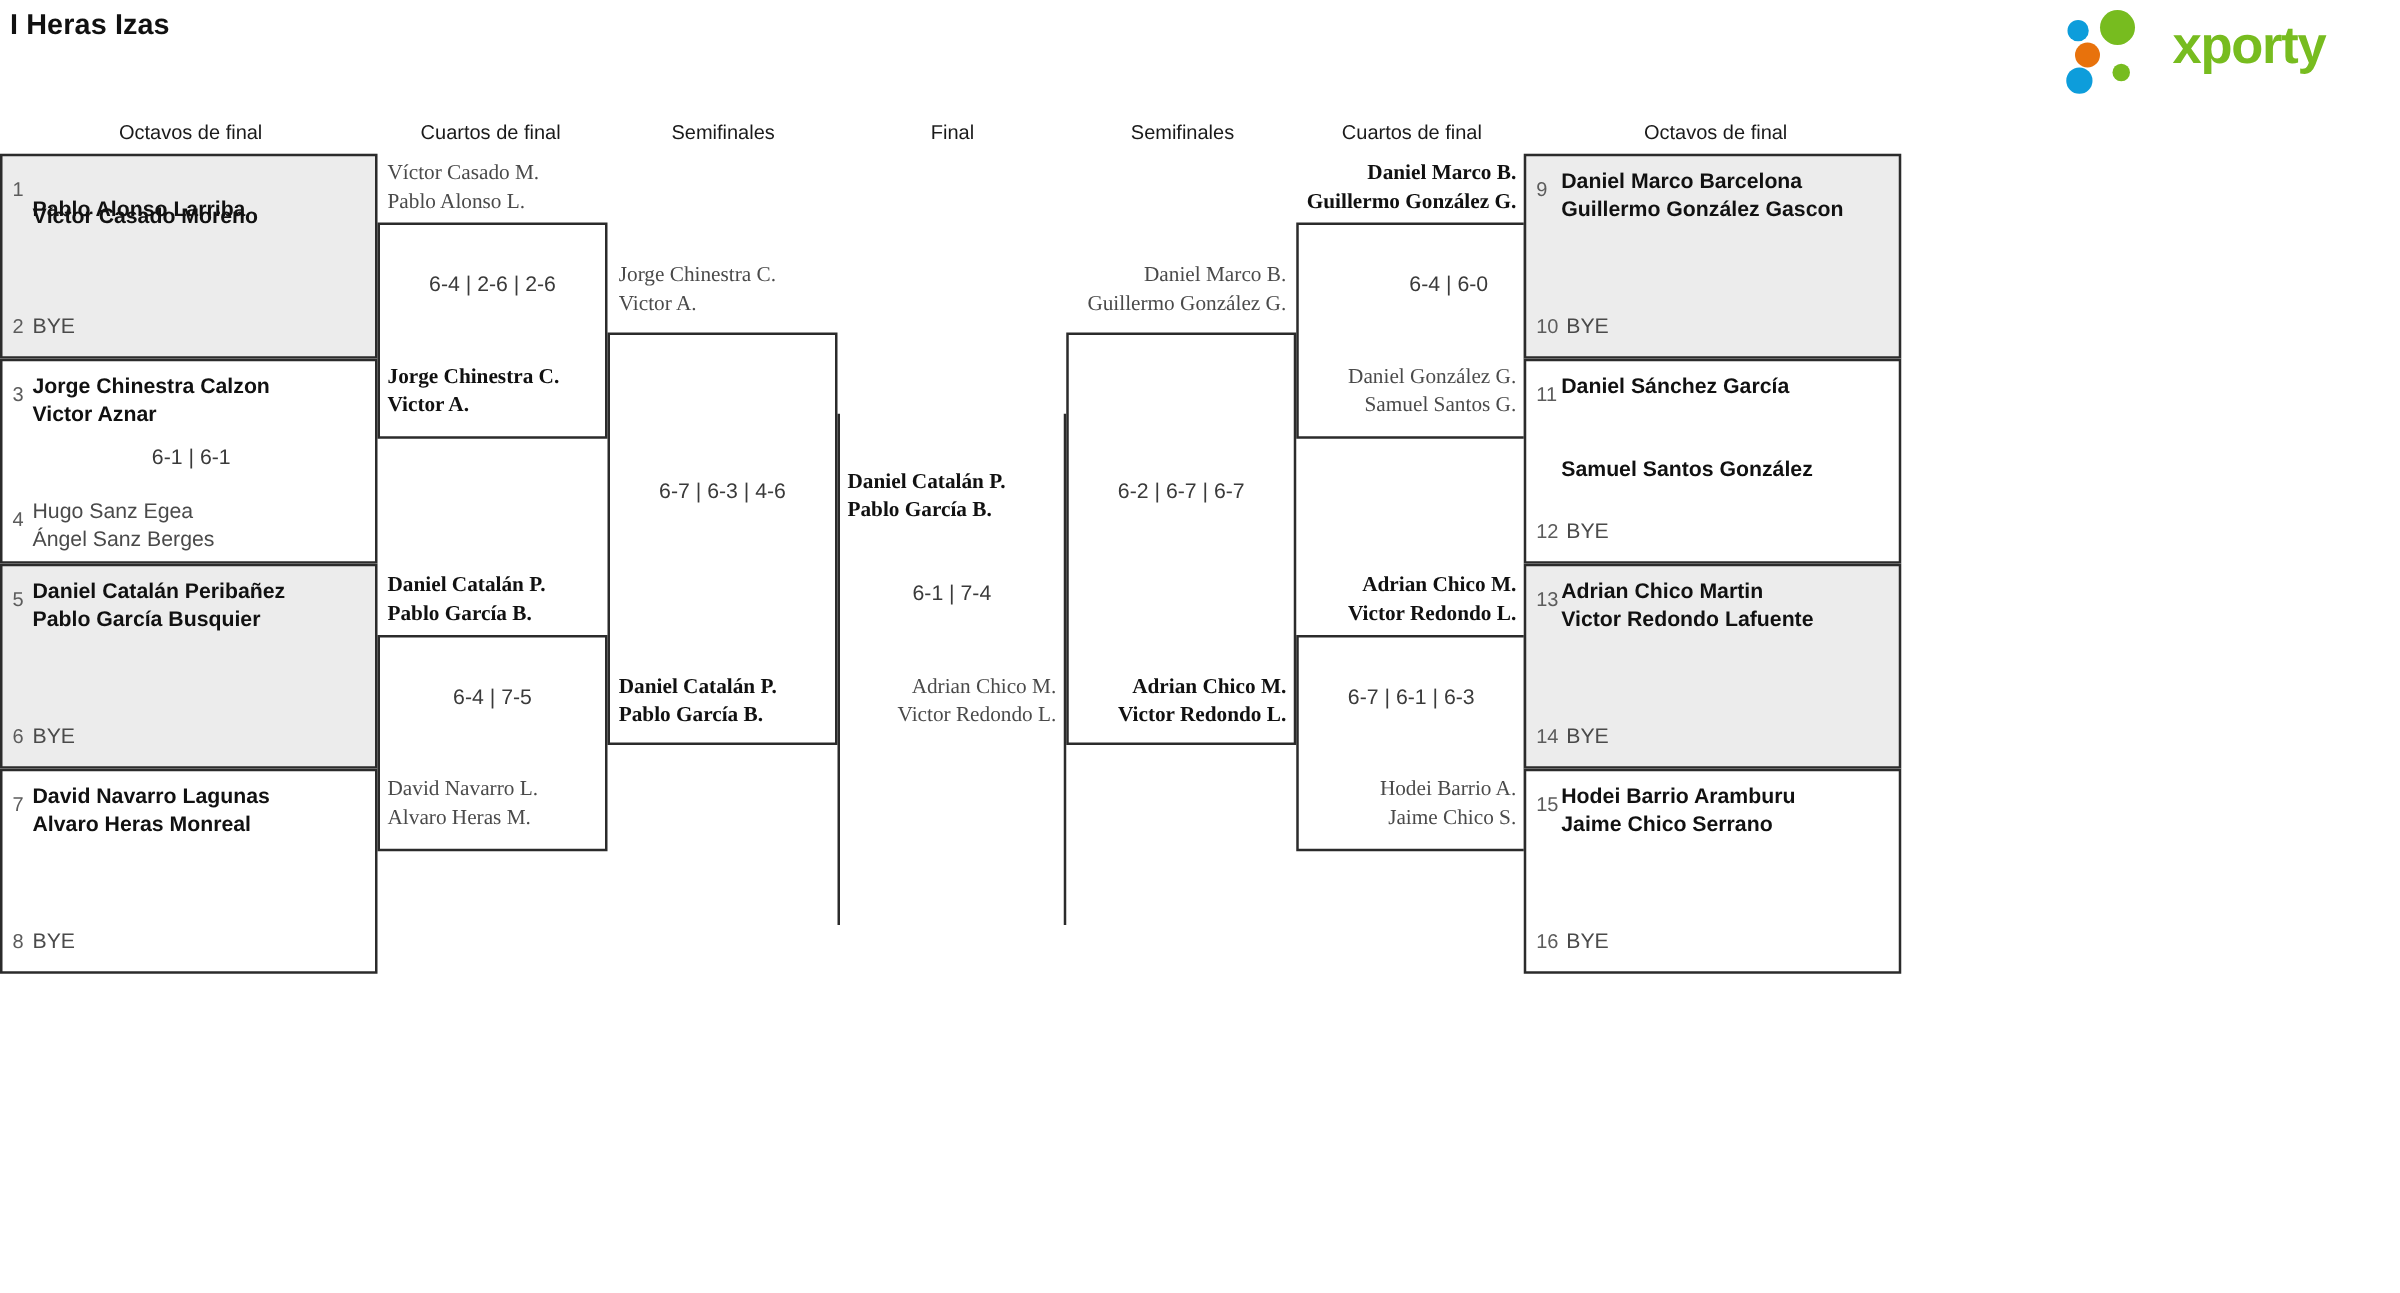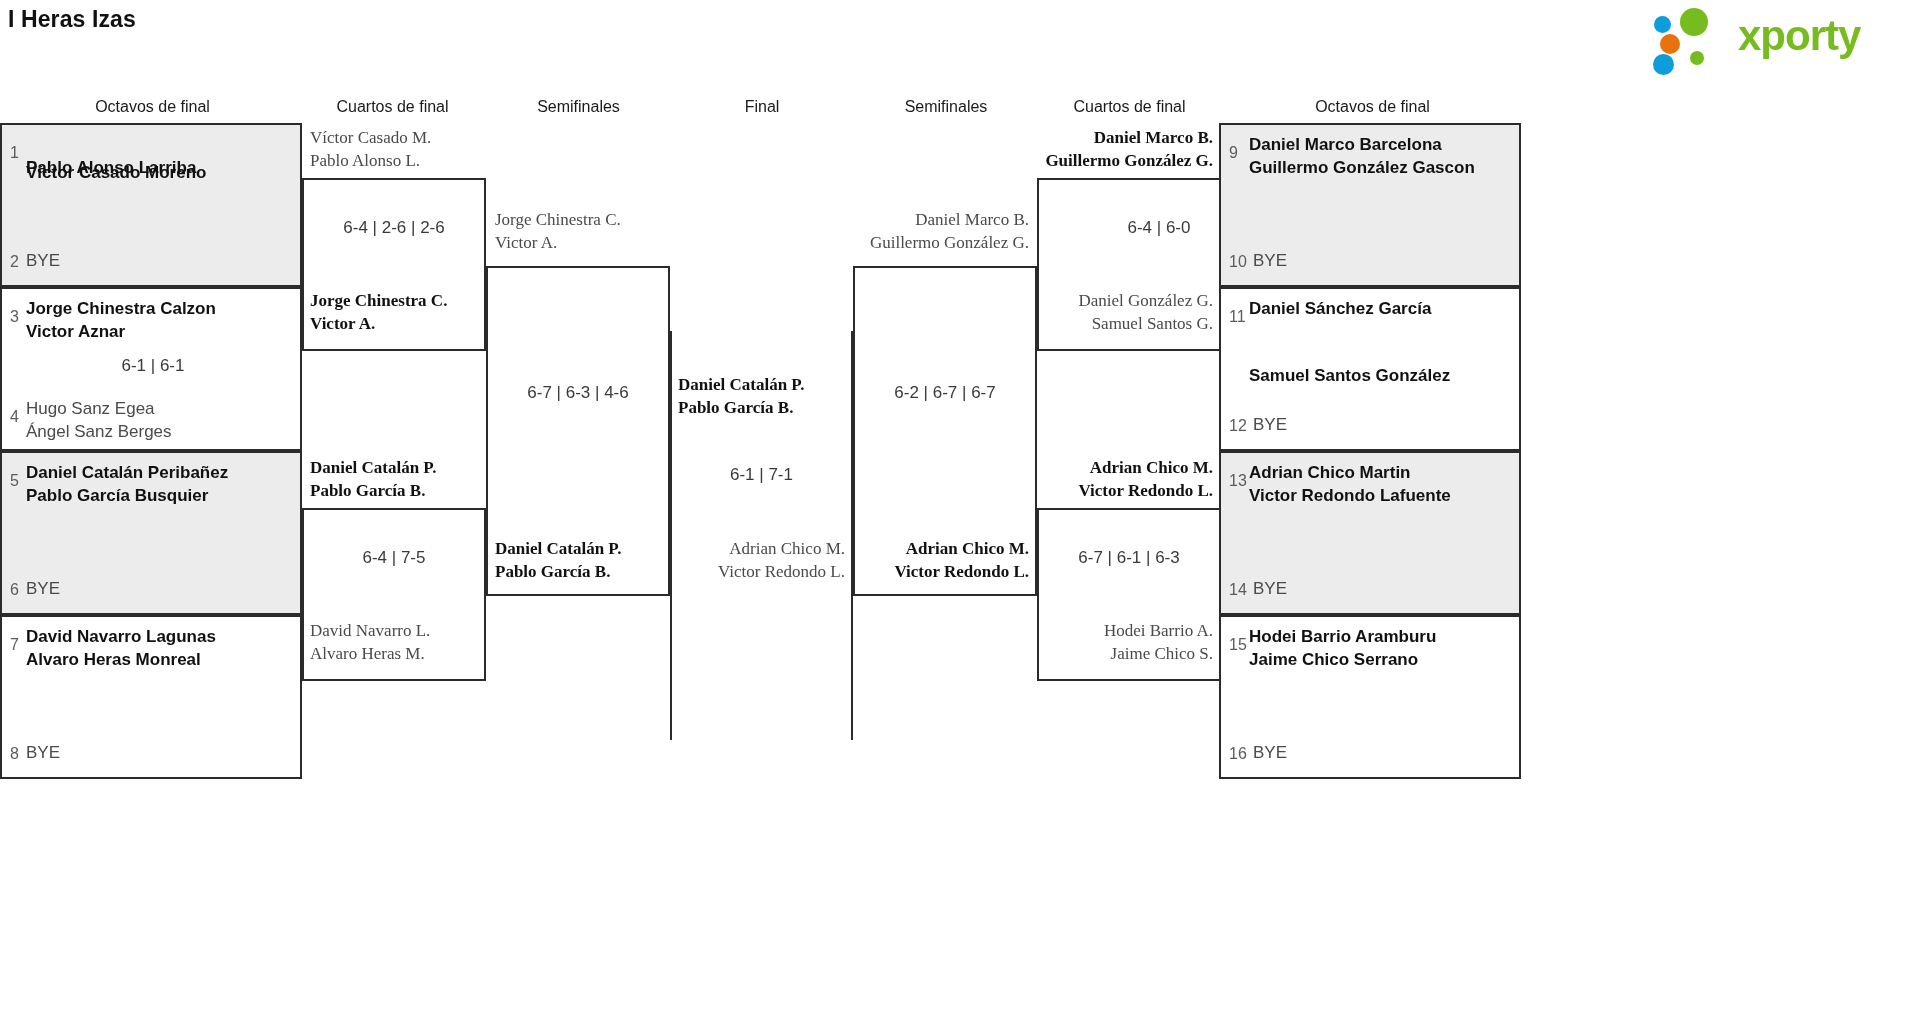--- a/index.html
+++ b/index.html
@@ -144,21 +144,21 @@
     <div class="matchbox" style="left:486px; top:143px; width:184px; height:330px;"></div>
     <div class="team lose" style="left:495px; top:85px;">Jorge Chinestra C.</div>
     <div class="team lose" style="left:495px; top:108px;">Victor A.</div>
     <div class="score" style="left:486px; top:259px; width:184px;">6-7 | 6-3 | 4-6</div>
     <div class="team win" style="left:495px; top:414px;">Daniel Catalán P.</div>
     <div class="team win" style="left:495px; top:437px;">Pablo García B.</div>
 
     <div class="matchbox final-box" style="left:670px; top:208px; width:183px; height:409px;"></div>
     <div class="team win" style="left:678px; top:250px;">Daniel Catalán P.</div>
     <div class="team win" style="left:678px; top:273px;">Pablo García B.</div>
-    <div class="score" style="left:670px; top:341px; width:183px;">6-1 | 7-1</div>
+    <div class="score" style="left:670px; top:341px; width:183px;">6-1 | 7-4</div>
     <div class="team lose right-al" style="left:653px; top:414px; width:192px;">Adrian Chico M.</div>
     <div class="team lose right-al" style="left:653px; top:437px; width:192px;">Victor Redondo L.</div>
 
     <div class="matchbox" style="left:853px; top:143px; width:184px; height:330px;"></div>
     <div class="team lose right-al" style="left:845px; top:85px;  width:184px;">Daniel Marco B.</div>
     <div class="team lose right-al" style="left:845px; top:108px; width:184px;">Guillermo González G.</div>
     <div class="score" style="left:853px; top:259px; width:184px;text-align:center;">6-2 | 6-7 | 6-7</div>
     <div class="team win right-al" style="left:845px; top:414px; width:184px;">Adrian Chico M.</div>
     <div class="team win right-al" style="left:845px; top:437px; width:184px;">Victor Redondo L.</div>
 

